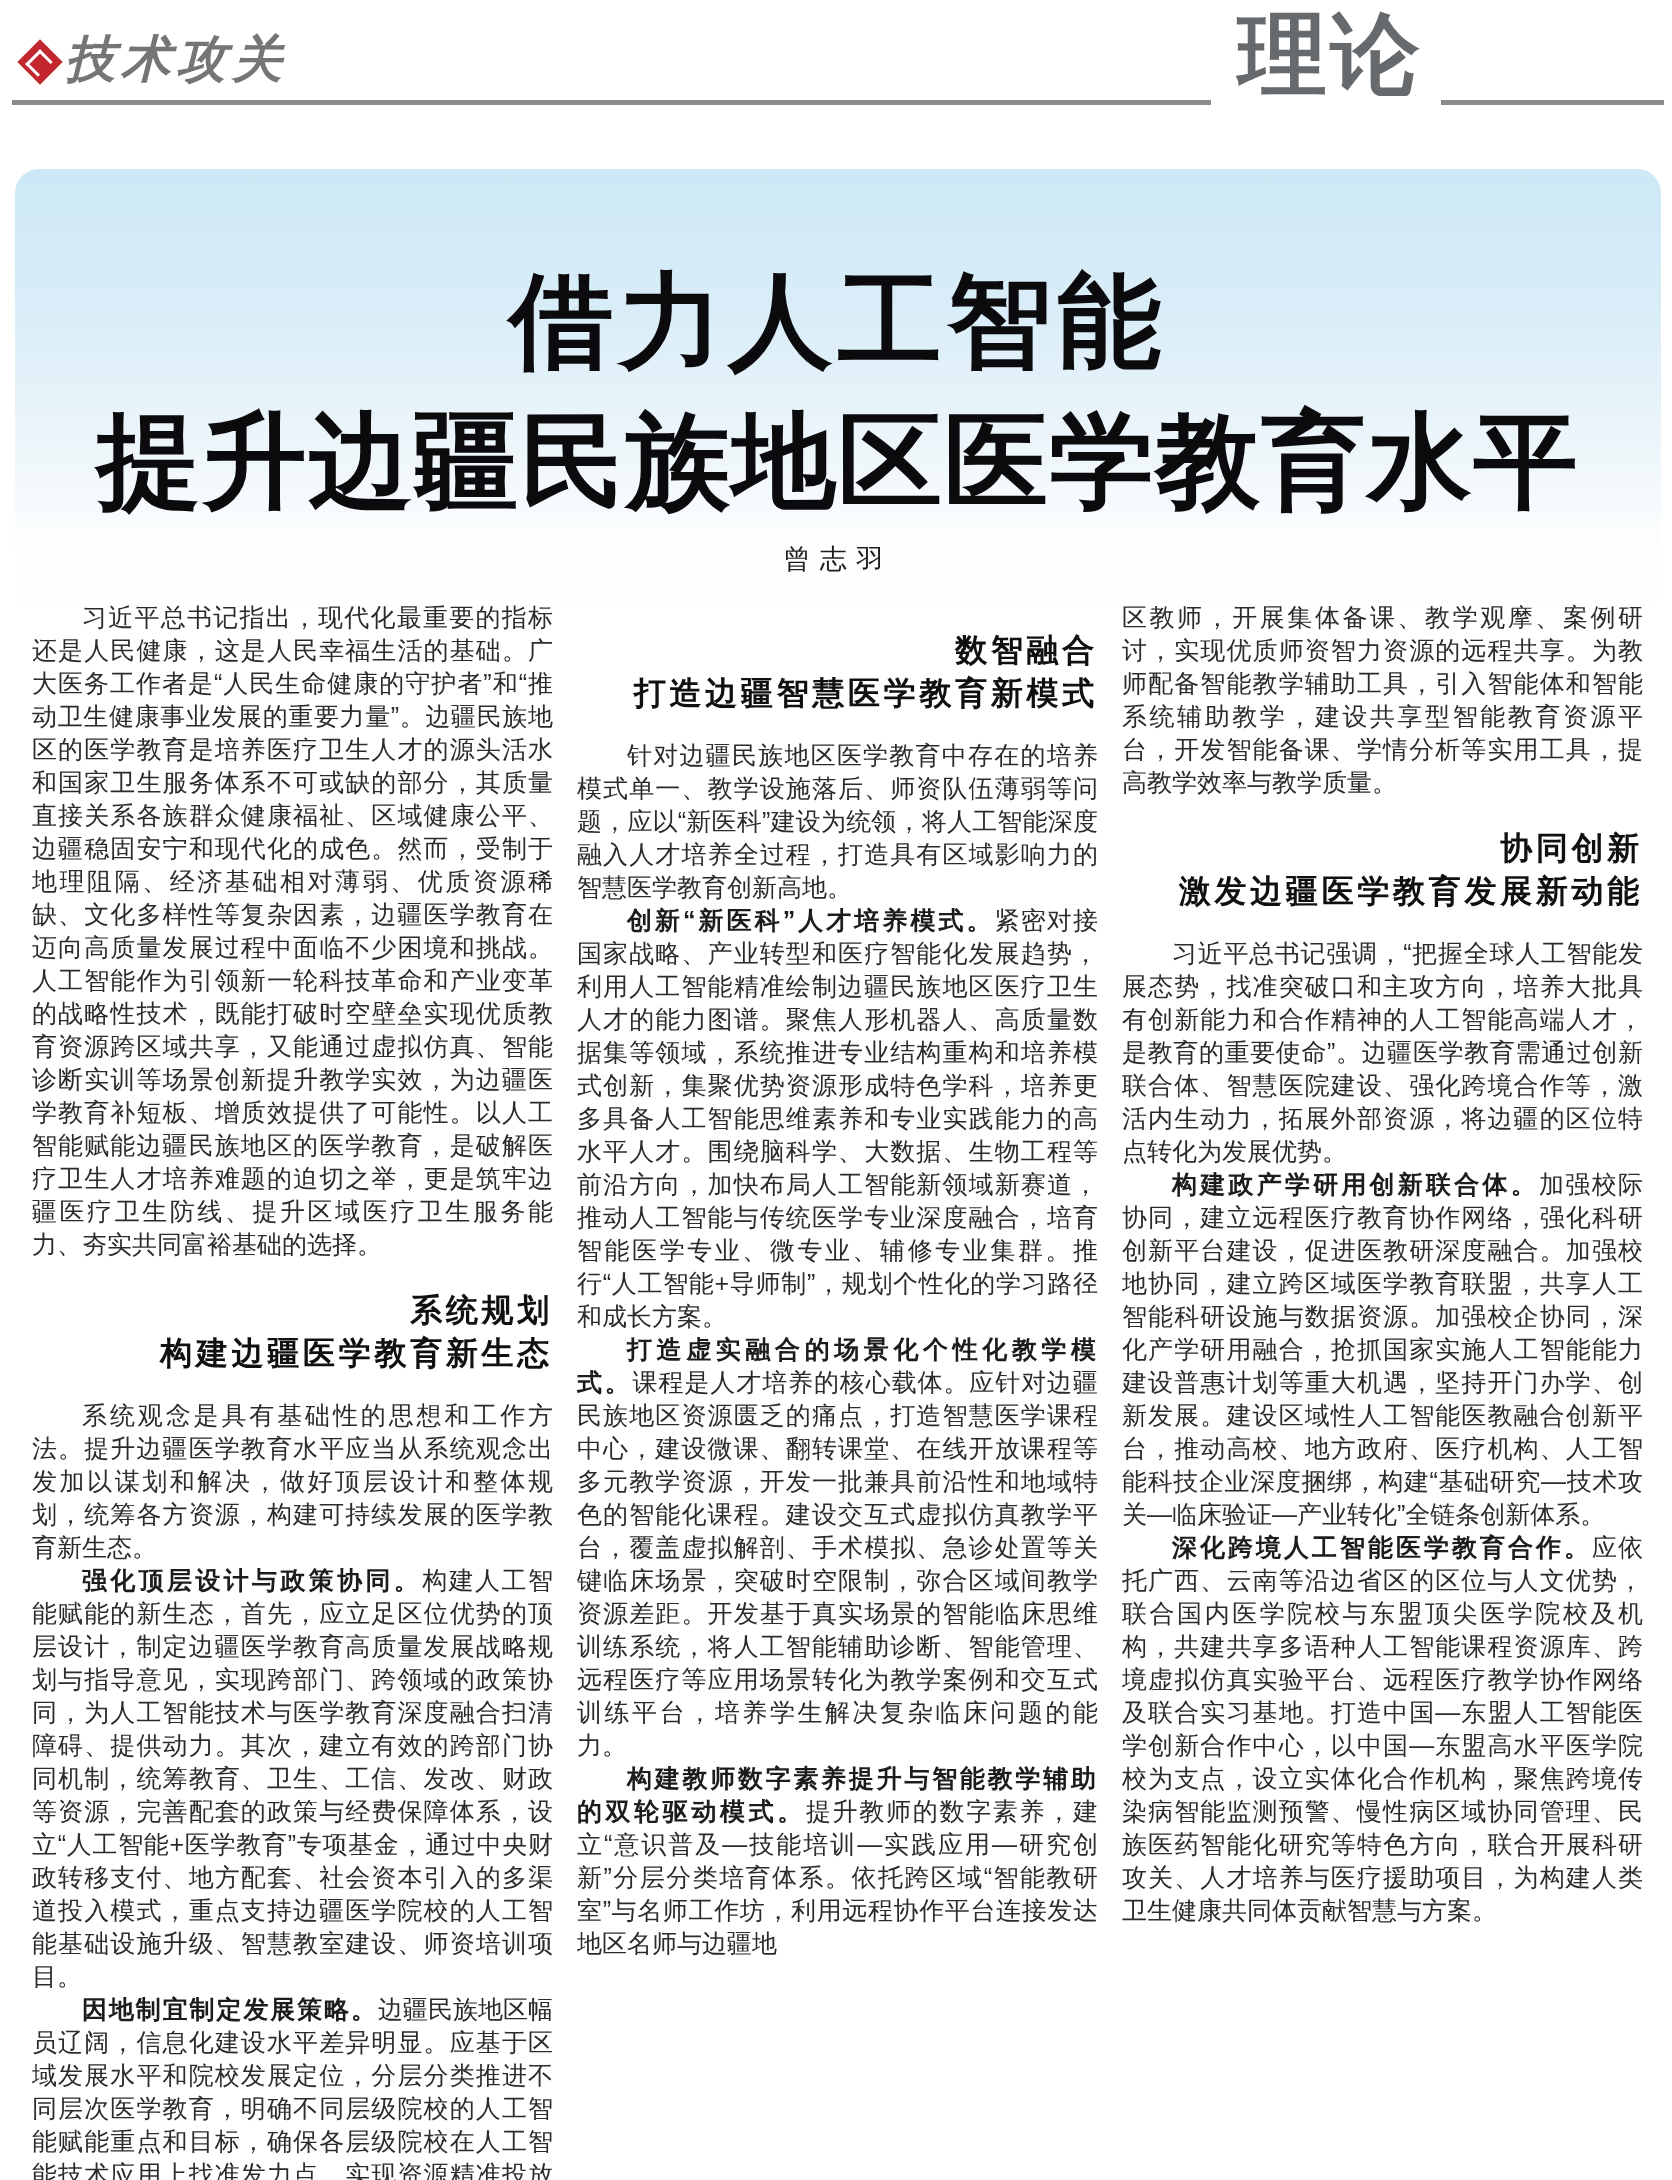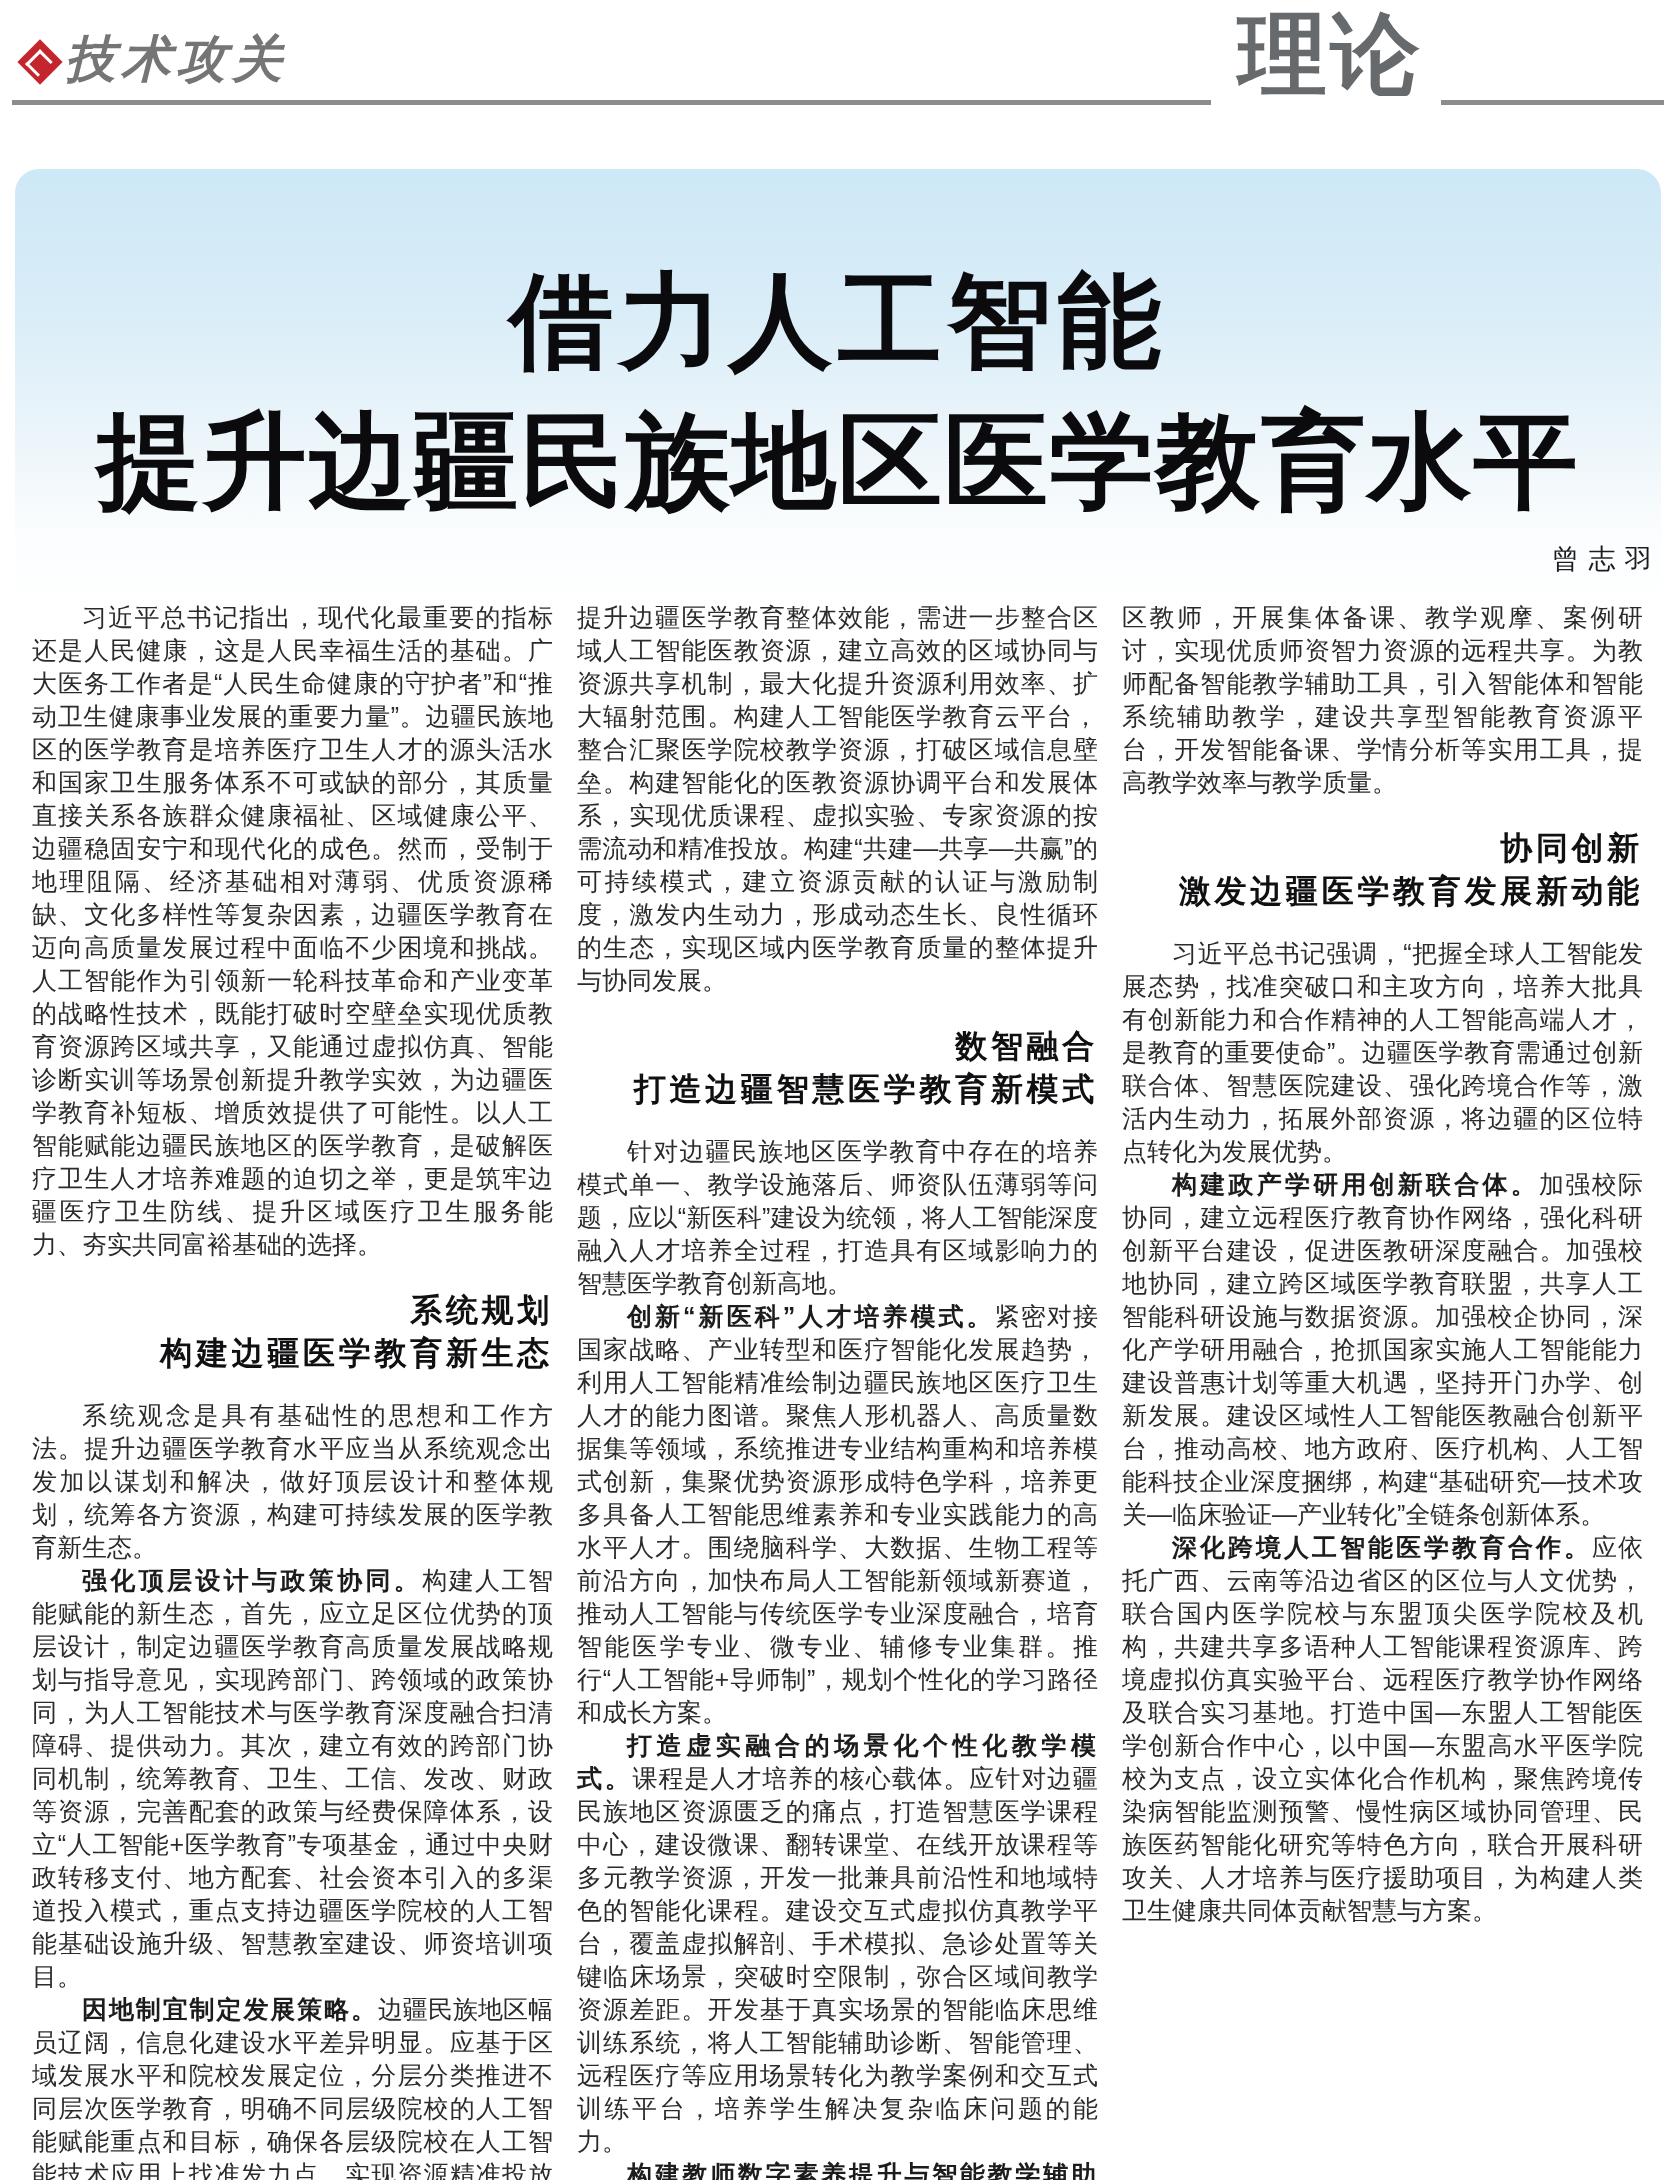--- a/index.html
+++ b/index.html
@@ -48,21 +48,21 @@
   }
   .headline-line{
     text-align:center;font-weight:900;color:#0b0b0d;
     font-size:104px;line-height:115px;letter-spacing:5.6px;
     font-family:"Liberation Sans","DejaVu Sans",sans-serif;
     margin-top:28px;
   }
   .headline-line.first{padding-top:67px;}
   .headline-line.second{margin-top:25px;letter-spacing:1.9px;}
   .headline-author{
-    text-align:right;margin-top:22px;font-size:27px;color:#1d1d1f;letter-spacing:9.3px;
+    text-align:center;margin-top:22px;font-size:27px;color:#1d1d1f;letter-spacing:9.3px;
   }
   
   .columns{
     position:absolute;left:32px;top:601px;width:1614px;
     display:flex;gap:24px;
   }
   .column{width:521px;flex:0 0 auto;}
   .body-para{
     margin:0;font-size:25px;line-height:33px;text-align:justify;
     color:var(--ink);
@@ -100,21 +100,20 @@
       <p class="body-para indent">习近平总书记指出，现代化最重要的指标还是人民健康，这是人民幸福生活的基础。广大医务工作者是“人民生命健康的守护者”和“推动卫生健康事业发展的重要力量”。边疆民族地区的医学教育是培养医疗卫生人才的源头活水和国家卫生服务体系不可或缺的部分，其质量直接关系各族群众健康福祉、区域健康公平、边疆稳固安宁和现代化的成色。然而，受制于地理阻隔、经济基础相对薄弱、优质资源稀缺、文化多样性等复杂因素，边疆医学教育在迈向高质量发展过程中面临不少困境和挑战。人工智能作为引领新一轮科技革命和产业变革的战略性技术，既能打破时空壁垒实现优质教育资源跨区域共享，又能通过虚拟仿真、智能诊断实训等场景创新提升教学实效，为边疆医学教育补短板、增质效提供了可能性。以人工智能赋能边疆民族地区的医学教育，是破解医疗卫生人才培养难题的迫切之举，更是筑牢边疆医疗卫生防线、提升区域医疗卫生服务能力、夯实共同富裕基础的选择。</p>
       <div class="section-heading">
         <div class="heading-line">系统规划</div>
         <div class="heading-line">构建边疆医学教育新生态</div>
       </div>
       <p class="body-para indent">系统观念是具有基础性的思想和工作方法。提升边疆医学教育水平应当从系统观念出发加以谋划和解决，做好顶层设计和整体规划，统筹各方资源，构建可持续发展的医学教育新生态。</p>
       <p class="body-para indent"><span class="lead">强化顶层设计与政策协同。</span>构建人工智能赋能的新生态，首先，应立足区位优势的顶层设计，制定边疆医学教育高质量发展战略规划与指导意见，实现跨部门、跨领域的政策协同，为人工智能技术与医学教育深度融合扫清障碍、提供动力。其次，建立有效的跨部门协同机制，统筹教育、卫生、工信、发改、财政等资源，完善配套的政策与经费保障体系，设立“人工智能+医学教育”专项基金，通过中央财政转移支付、地方配套、社会资本引入的多渠道投入模式，重点支持边疆医学院校的人工智能基础设施升级、智慧教室建设、师资培训项目。</p>
       <p class="body-para indent"><span class="lead">因地制宜制定发展策略。</span>边疆民族地区幅员辽阔，信息化建设水平差异明显。应基于区域发展水平和院校发展定位，分层分类推进不同层次医学教育，明确不同层级院校的人工智能赋能重点和目标，确保各层级院校在人工智能技术应用上找准发力点，实现资源精准投放和能力阶梯式跃升。制定激励政策，鼓励东部发达地区高校、高科技企业通过“对口支援”等方式，在人工智能医教领域与边疆院校建立紧密的合作关系。</p>
     </div>
     <div class="column">
-      <p class="body-para">提升边疆医学教育整体效能，需进一步整合区域人工智能医教资源，建立高效的区域协同与资源共享机制，最大化提升资源利用效率、扩大辐射范围。构建人工智能医学教育云平台，整合汇聚医学院校教学资源，打破区域信息壁垒。构建智能化的医教资源协调平台和发展体系，实现优质课程、虚拟实验、专家资源的按需流动和精准投放。构建“共建—共享—共赢”的可持续模式，建立资源贡献的认证与激励制度，激发内生动力，形成动态生长、良性循环的生态，实现区域内医学教育质量的整体提升与协同发展。</p>
       <div class="section-heading">
         <div class="heading-line">数智融合</div>
         <div class="heading-line">打造边疆智慧医学教育新模式</div>
       </div>
       <p class="body-para indent">针对边疆民族地区医学教育中存在的培养模式单一、教学设施落后、师资队伍薄弱等问题，应以“新医科”建设为统领，将人工智能深度融入人才培养全过程，打造具有区域影响力的智慧医学教育创新高地。</p>
       <p class="body-para indent"><span class="lead">创新“新医科”人才培养模式。</span>紧密对接国家战略、产业转型和医疗智能化发展趋势，利用人工智能精准绘制边疆民族地区医疗卫生人才的能力图谱。聚焦人形机器人、高质量数据集等领域，系统推进专业结构重构和培养模式创新，集聚优势资源形成特色学科，培养更多具备人工智能思维素养和专业实践能力的高水平人才。围绕脑科学、大数据、生物工程等前沿方向，加快布局人工智能新领域新赛道，推动人工智能与传统医学专业深度融合，培育智能医学专业、微专业、辅修专业集群。推行“人工智能+导师制”，规划个性化的学习路径和成长方案。</p>
       <p class="body-para indent"><span class="lead">打造虚实融合的场景化个性化教学模式。</span>课程是人才培养的核心载体。应针对边疆民族地区资源匮乏的痛点，打造智慧医学课程中心，建设微课、翻转课堂、在线开放课程等多元教学资源，开发一批兼具前沿性和地域特色的智能化课程。建设交互式虚拟仿真教学平台，覆盖虚拟解剖、手术模拟、急诊处置等关键临床场景，突破时空限制，弥合区域间教学资源差距。开发基于真实场景的智能临床思维训练系统，将人工智能辅助诊断、智能管理、远程医疗等应用场景转化为教学案例和交互式训练平台，培养学生解决复杂临床问题的能力。</p>
       <p class="body-para indent"><span class="lead">构建教师数字素养提升与智能教学辅助的双轮驱动模式。</span>提升教师的数字素养，建立“意识普及—技能培训—实践应用—研究创新”分层分类培育体系。依托跨区域“智能教研室”与名师工作坊，利用远程协作平台连接发达地区名师与边疆地</p>
     </div>
     <div class="column">

